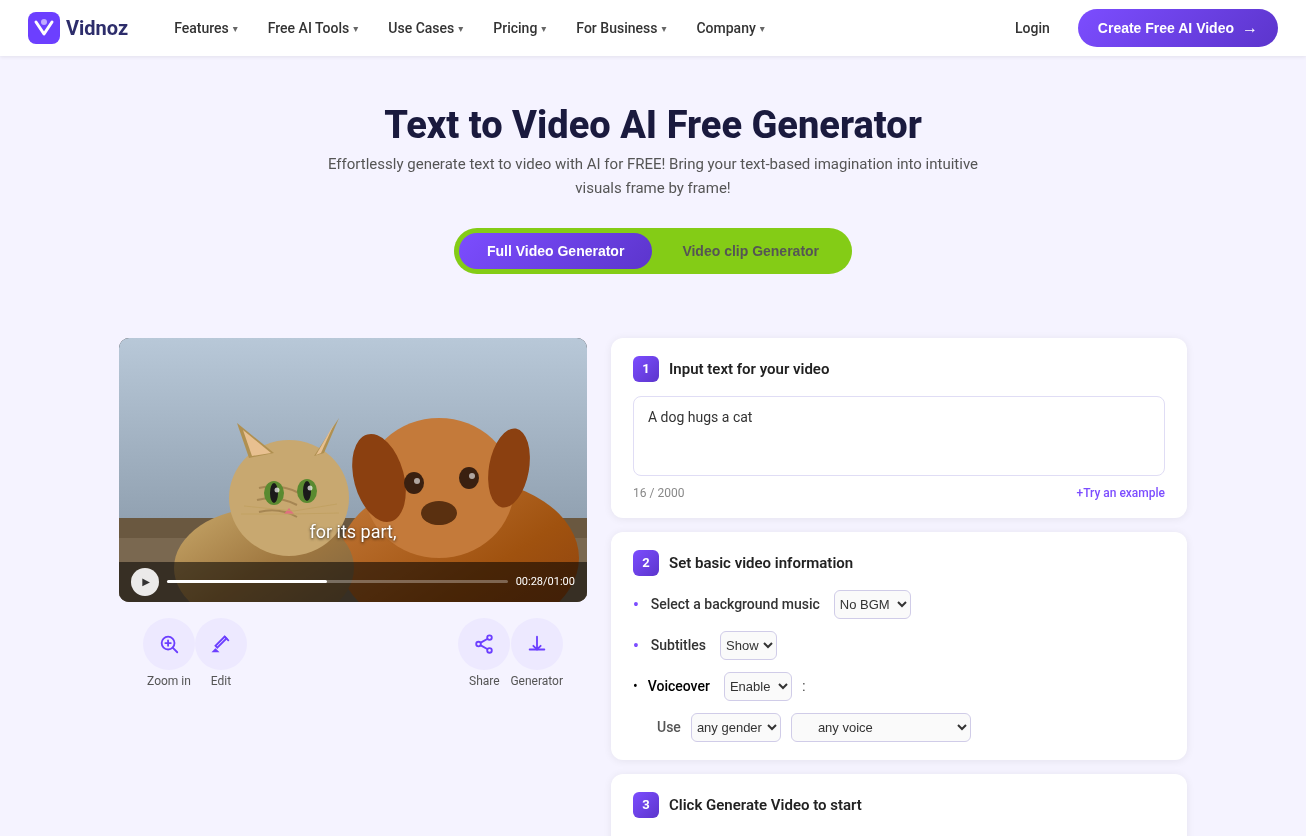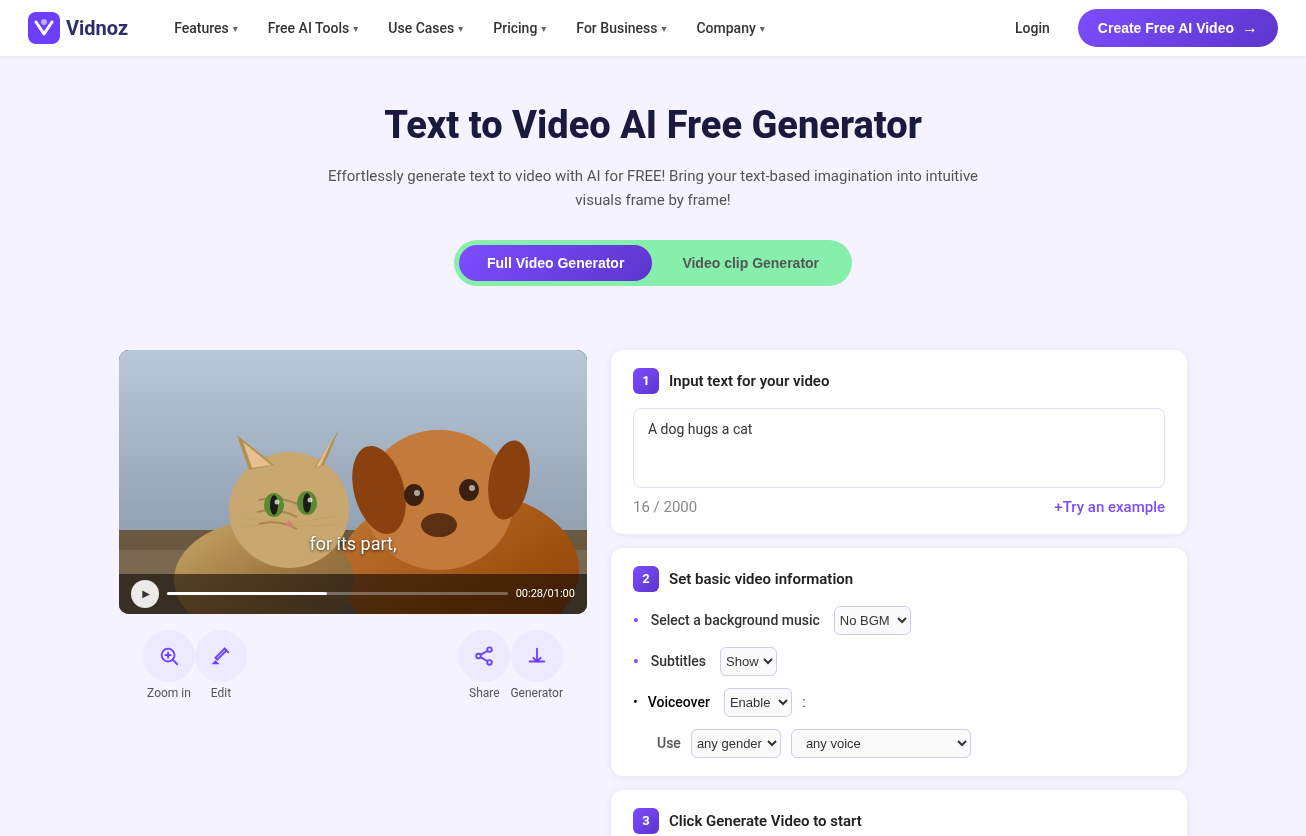--- a/index.html
+++ b/index.html
@@ -85,39 +85,39 @@
     
     .hero {
       text-align: center;
       padding: 48px 16px 32px;
       background: #f5f3ff;
     }
     .hero-title {
       font-size: 38px;
       font-weight: 800;
       color: #1a1a3e;
-      margin-bottom: 16px;
+      margin-bottom: 4px;
       line-height: 1.15;
     }
     .hero-subtitle {
       font-size: 15px;
       color: #555;
       max-width: 660px;
       margin: 0 auto 28px;
       line-height: 1.6;
     }
 
     
     .tab-wrapper {
       display: flex;
       justify-content: center;
       margin-bottom: 32px;
     }
     .tab-container {
-      background: #86efac;
+      background: #84cc16;
       border-radius: 32px;
       padding: 5px;
       display: flex;
       gap: 2px;
     }
     .tab-btn {
       padding: 10px 28px;
       border-radius: 28px;
       border: none;
       font-size: 14px;
@@ -284,21 +284,21 @@
       color: #333;
       resize: none;
       height: 80px;
       outline: none;
       font-family: inherit;
     }
     .char-count-row {
       display: flex;
       justify-content: space-between;
       margin-top: 6px;
-      font-size: 15px;
+      font-size: 12px;
     }
     .char-count { color: #888; }
     .try-example { color: #7c4dff; cursor: pointer; font-weight: 500; }
 
     
     .setting-row {
       display: flex;
       align-items: center;
       gap: 10px;
       margin-bottom: 12px;
@@ -335,21 +335,21 @@
       align-items: center;
       gap: 10px;
       padding-left: 24px;
       font-size: 14px;
       color: #555;
     }
     .use-label { font-weight: 500; }
     .voice-select-wide {
       border: 1px solid #d0cce8;
       border-radius: 6px;
-      padding: 5px 10px;
+      padding: 5px 22px;
       font-size: 13px;
       color: #333;
       background: #fafafa;
       cursor: pointer;
       outline: none;
       min-width: 180px;
     }
 
     
     .step3-card {

